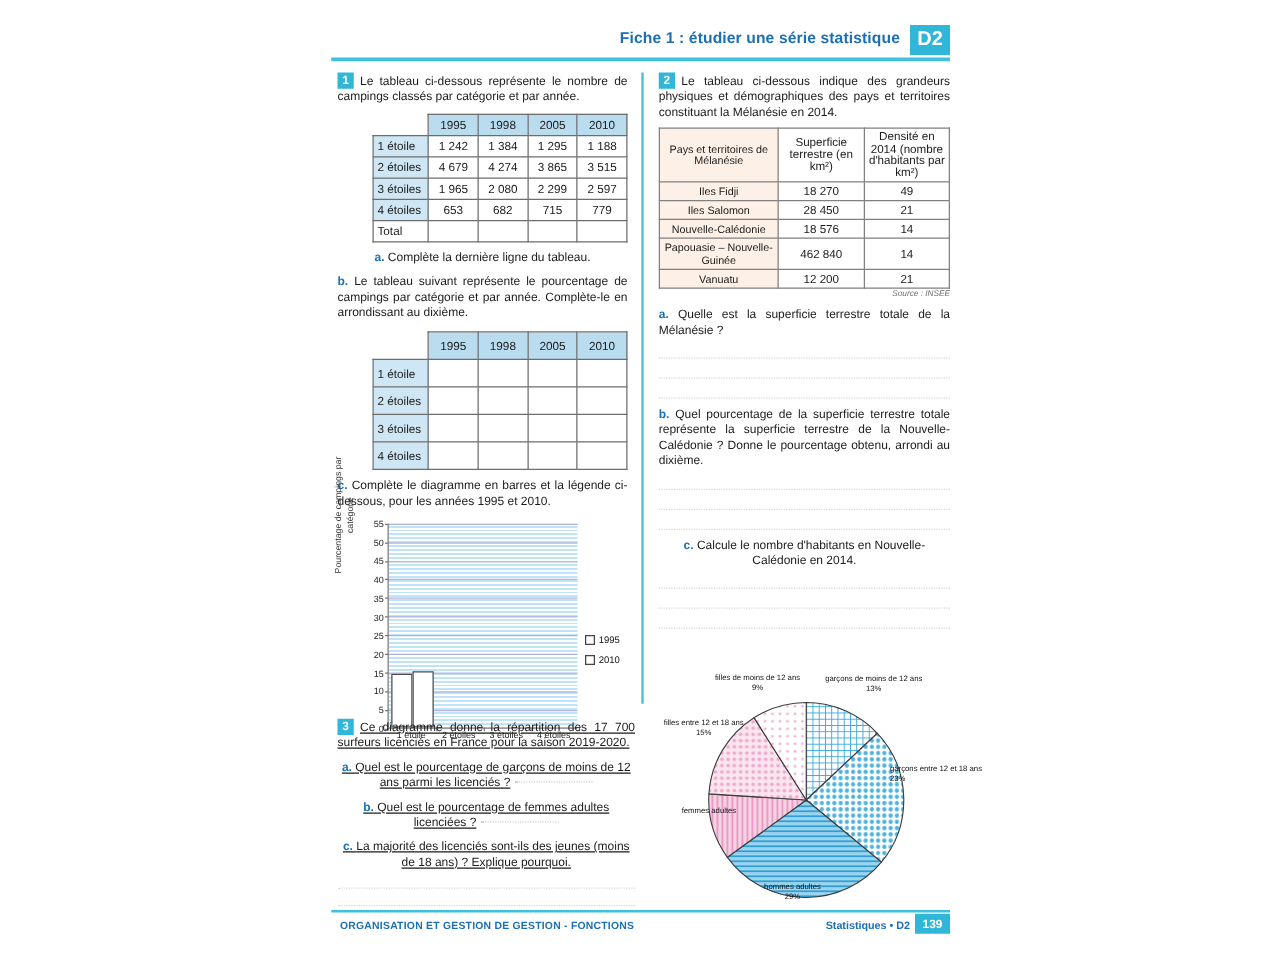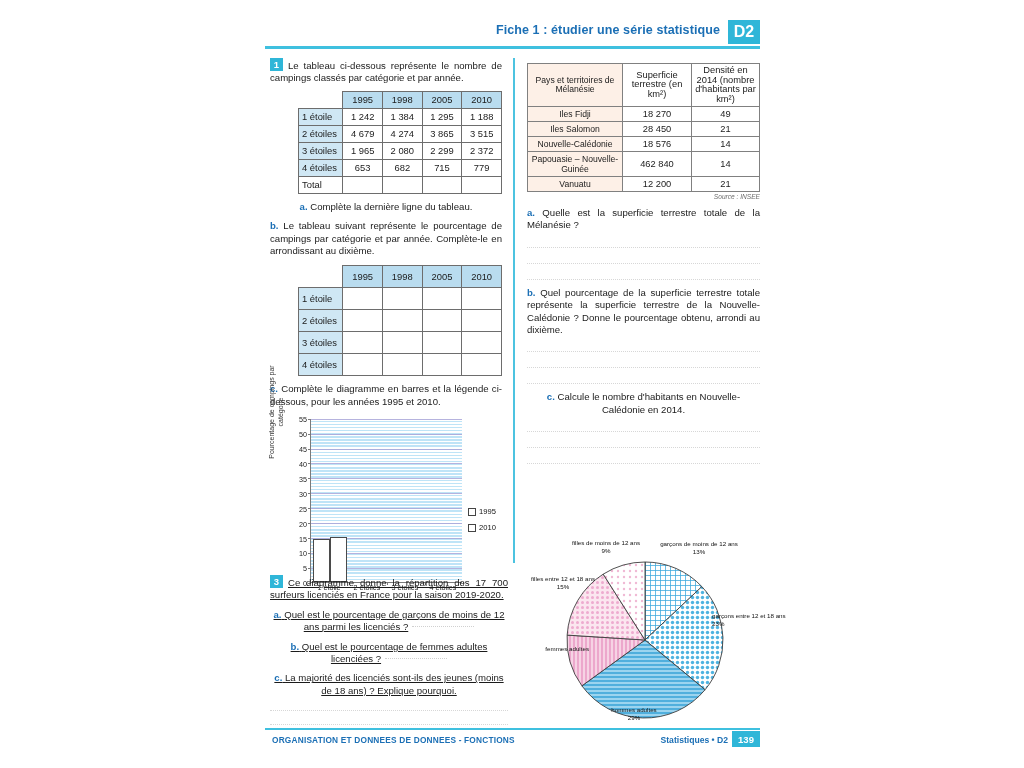--- a/index.html
+++ b/index.html
@@ -215,21 +215,21 @@
           <td class="cell">4 679</td>
           <td class="cell">4 274</td>
           <td class="cell">3 865</td>
           <td class="cell">3 515</td>
         </tr>
         <tr>
           <td class="rowhead">3 étoiles</td>
           <td class="cell">1 965</td>
           <td class="cell">2 080</td>
           <td class="cell">2 299</td>
-          <td class="cell">2 372</td>
+          <td class="cell">2 597</td>
         </tr>
         <tr>
           <td class="rowhead">4 étoiles</td>
           <td class="cell">653</td>
           <td class="cell">682</td>
           <td class="cell">715</td>
           <td class="cell">779</td>
         </tr>
         <tr>
           <td class="rowhead-plain">Total</td>
@@ -358,20 +358,23 @@
             <span class="legend-box"></span>
             <span>2010</span>
           </div>
         </div>
       </div>
 
   </div>
 
   <div class="col-right">
 
+    <div class="exo-head">
+      <span class="exo-num">2</span><span>Le tableau ci-dessous indique des grandeurs physiques et démographiques des pays et territoires constituant la Mélanésie en 2014.</span>
+    </div>
 
     <table class="tbl2">
       <thead>
         <tr>
           <th class="c0">Pays et territoires de Mélanésie</th>
           <th class="c1">Superficie terrestre (en km²)</th>
           <th class="c2">Densité en 2014 (nombre d'habitants par km²)</th>
         </tr>
       </thead>
       <tbody>
@@ -512,18 +515,18 @@
       <span>femmes adultes</span>
     </div>
     <div class="pie-lbl" style="left:62px;top:154px;width:90px;">
       <span>hommes adultes</span><br>
       <span>29%</span>
     </div>
   </div>
 
   <div class="footer">
     <div class="footer-rule"></div>
-    <div class="footer-left">ORGANISATION ET DONNEES DE DONNEES - FONCTIONS</div>
+    <div class="footer-left">ORGANISATION ET GESTION DE GESTION - FONCTIONS</div>
     <div class="footer-right">Statistiques • D2</div>
     <div class="footer-page">139</div>
   </div>
 
 </div>
 
 </body></html>

